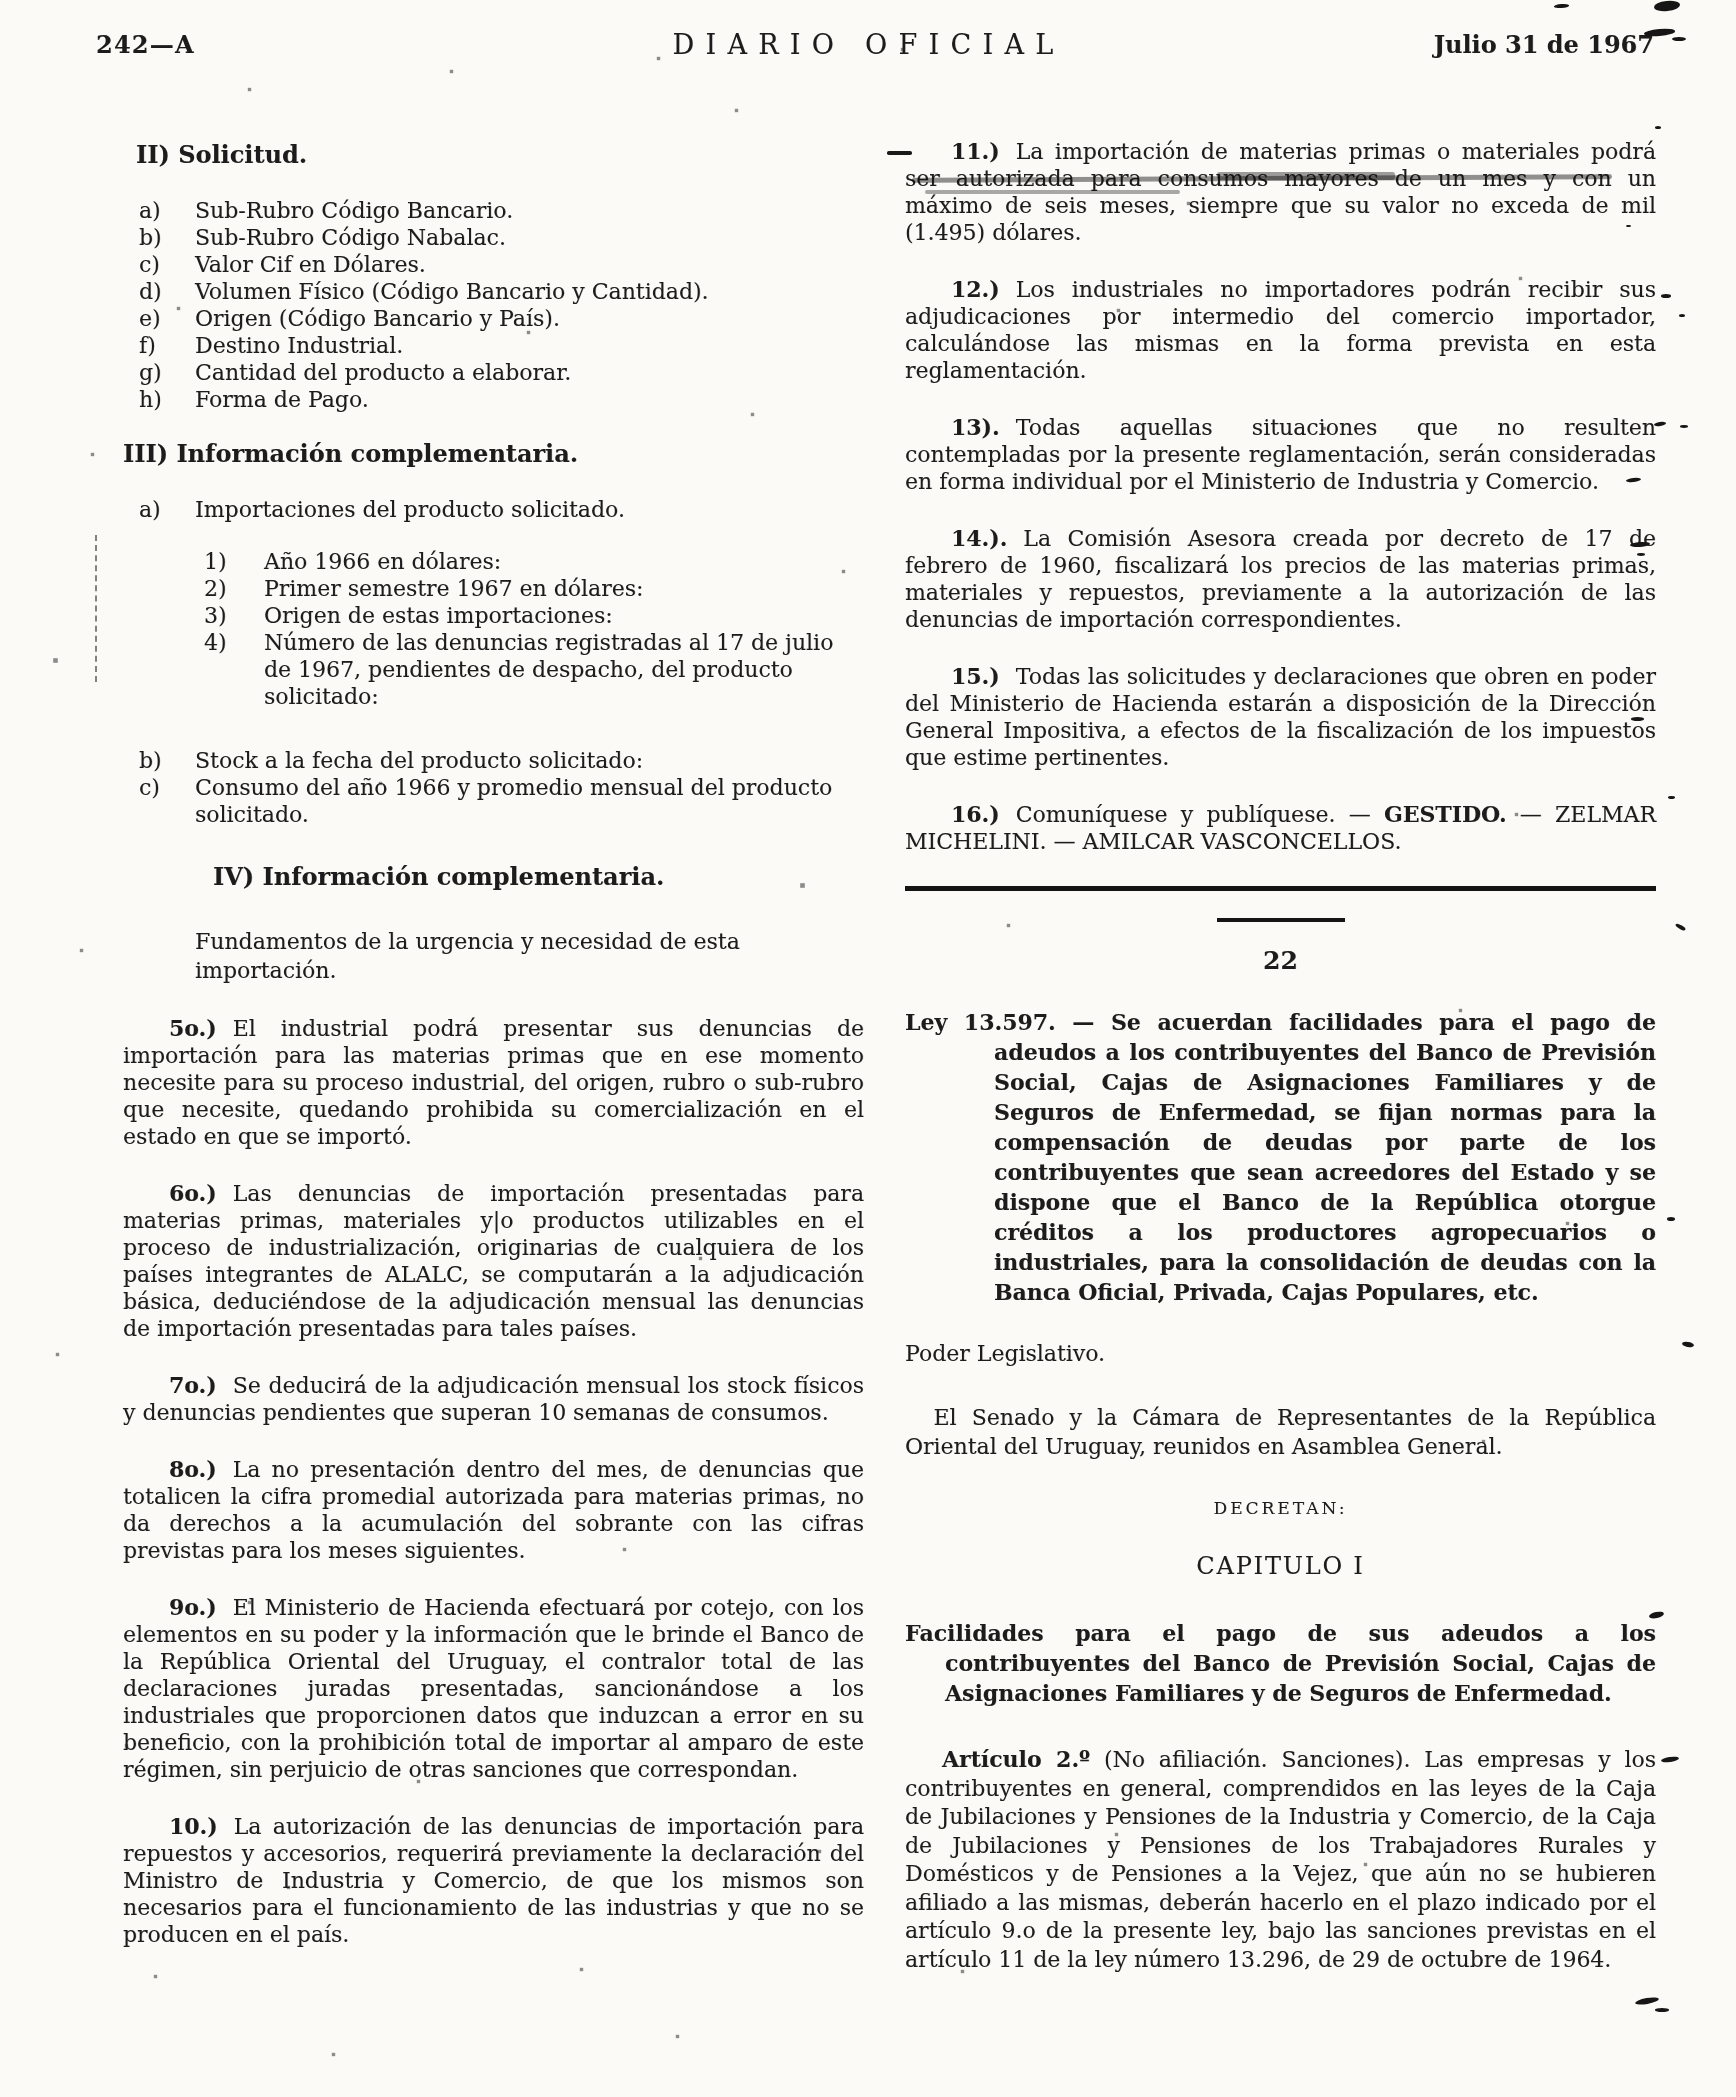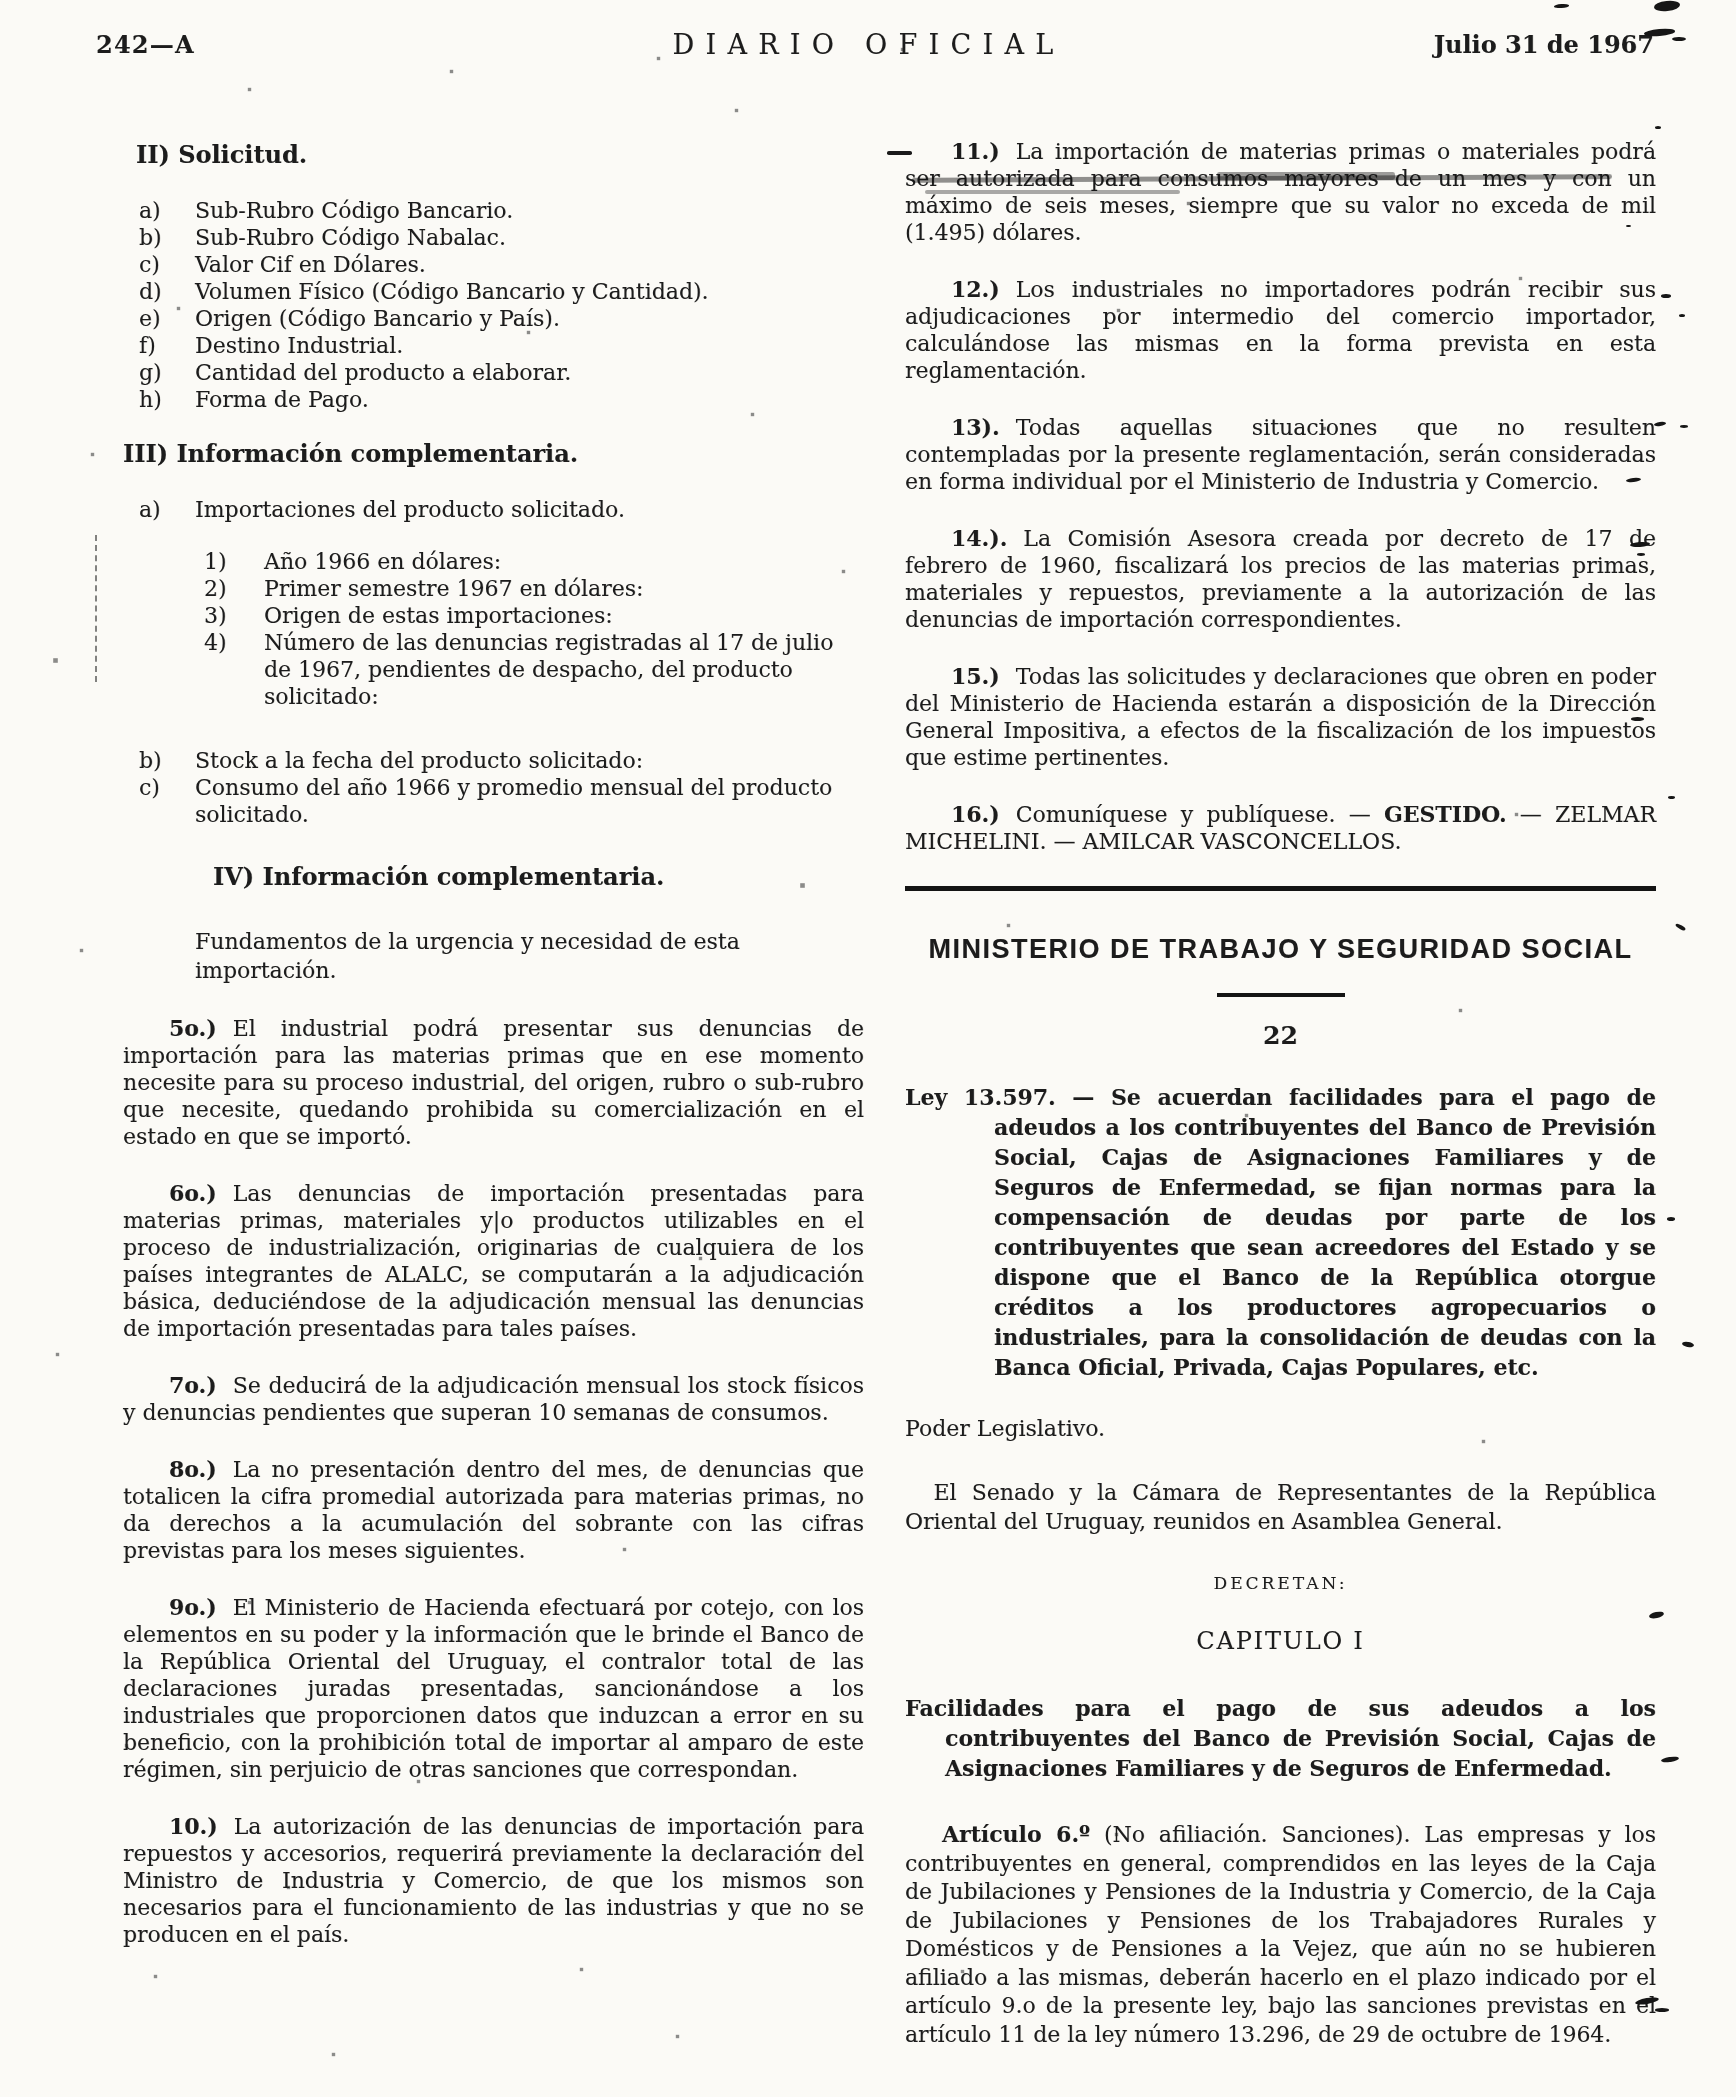--- a/index.html
+++ b/index.html
@@ -130,21 +130,20 @@
     <p class="para"><span class="pnum">15.)</span><span>Todas las solicitudes y declaraciones que obren en poder del Ministerio de Hacienda estarán a disposición de la Dirección General Impositiva, a efectos de la fiscalización de los impuestos que estime pertinentes.</span></p>
 
     <p class="para">
       <span class="pnum">16.)</span><span>Comuníquese y publíquese. —</span>
       <span class="b">GESTIDO.</span>
       <span>— ZELMAR MICHELINI. — AMILCAR VASCONCELLOS.</span>
     </p>
 
     <div class="rule-heavy"></div>
 
-    <div class="para ministry">MINISTERIO DE TRABAJO Y SEGURIDAD SOCIAL</div>
 
     <div class="mini-rule"></div>
 
     <p class="law-no">22</p>
 
     <p class="ley">
       <span>Ley 13.597. —</span>
       <span>Se acuerdan facilidades para el pago de adeudos a los contribuyentes del Banco de Previsión Social, Cajas de Asignaciones Familiares y de Seguros de Enfermedad, se fijan normas para la compensación de deudas por parte de los contribuyentes que sean acreedores del Estado y se dispone que el Banco de la República otorgue créditos a los productores agropecuarios o industriales, para la consolidación de deudas con la Banca Oficial, Privada, Cajas Populares, etc.</span>
     </p>
 
@@ -152,21 +151,21 @@
 
     <p class="para senado">El Senado y la Cámara de Representantes de la República Oriental del Uruguay, reunidos en Asamblea General.</p>
 
     <p class="para decretan">DECRETAN:</p>
 
     <p class="para capitulo">CAPITULO I</p>
 
     <p class="chap-head">Facilidades para el pago de sus adeudos a los contribuyentes del Banco de Previsión Social, Cajas de Asignaciones Familiares y de Seguros de Enfermedad.</p>
 
     <p class="articulo">
-      <span class="b">Artículo 6.º</span>
+      <span class="b">Artículo 2.º</span>
       <span>(No afiliación. Sanciones). Las empresas y los contribuyentes en general, comprendidos en las leyes de la Caja de Jubilaciones y Pensiones de la Industria y Comercio, de la Caja de Jubilaciones y Pensiones de los Trabajadores Rurales y Domésticos y de Pensiones a la Vejez, que aún no se hubieren afiliado a las mismas, deberán hacerlo en el plazo indicado por el artículo 9.o de la presente ley, bajo las sanciones previstas en el artículo 11 de la ley número 13.296, de 29 de octubre de 1964.</span>
     </p>
   </div>
 
   <div class="vdash"></div>
   <div class="speckles"></div>
 
   <div class="smudge" style="left:1654px; top:1.2px; width:26px; height:9.5px; transform:rotate(-6deg);"></div>
   <div class="smudge" style="left:1554px; top:3.6px; width:15.4px; height:3.6px; transform:rotate(-4deg);"></div>
   <div class="smudge" style="left:1644px; top:28.5px; width:31px; height:6.5px; transform:rotate(-5deg);"></div>

